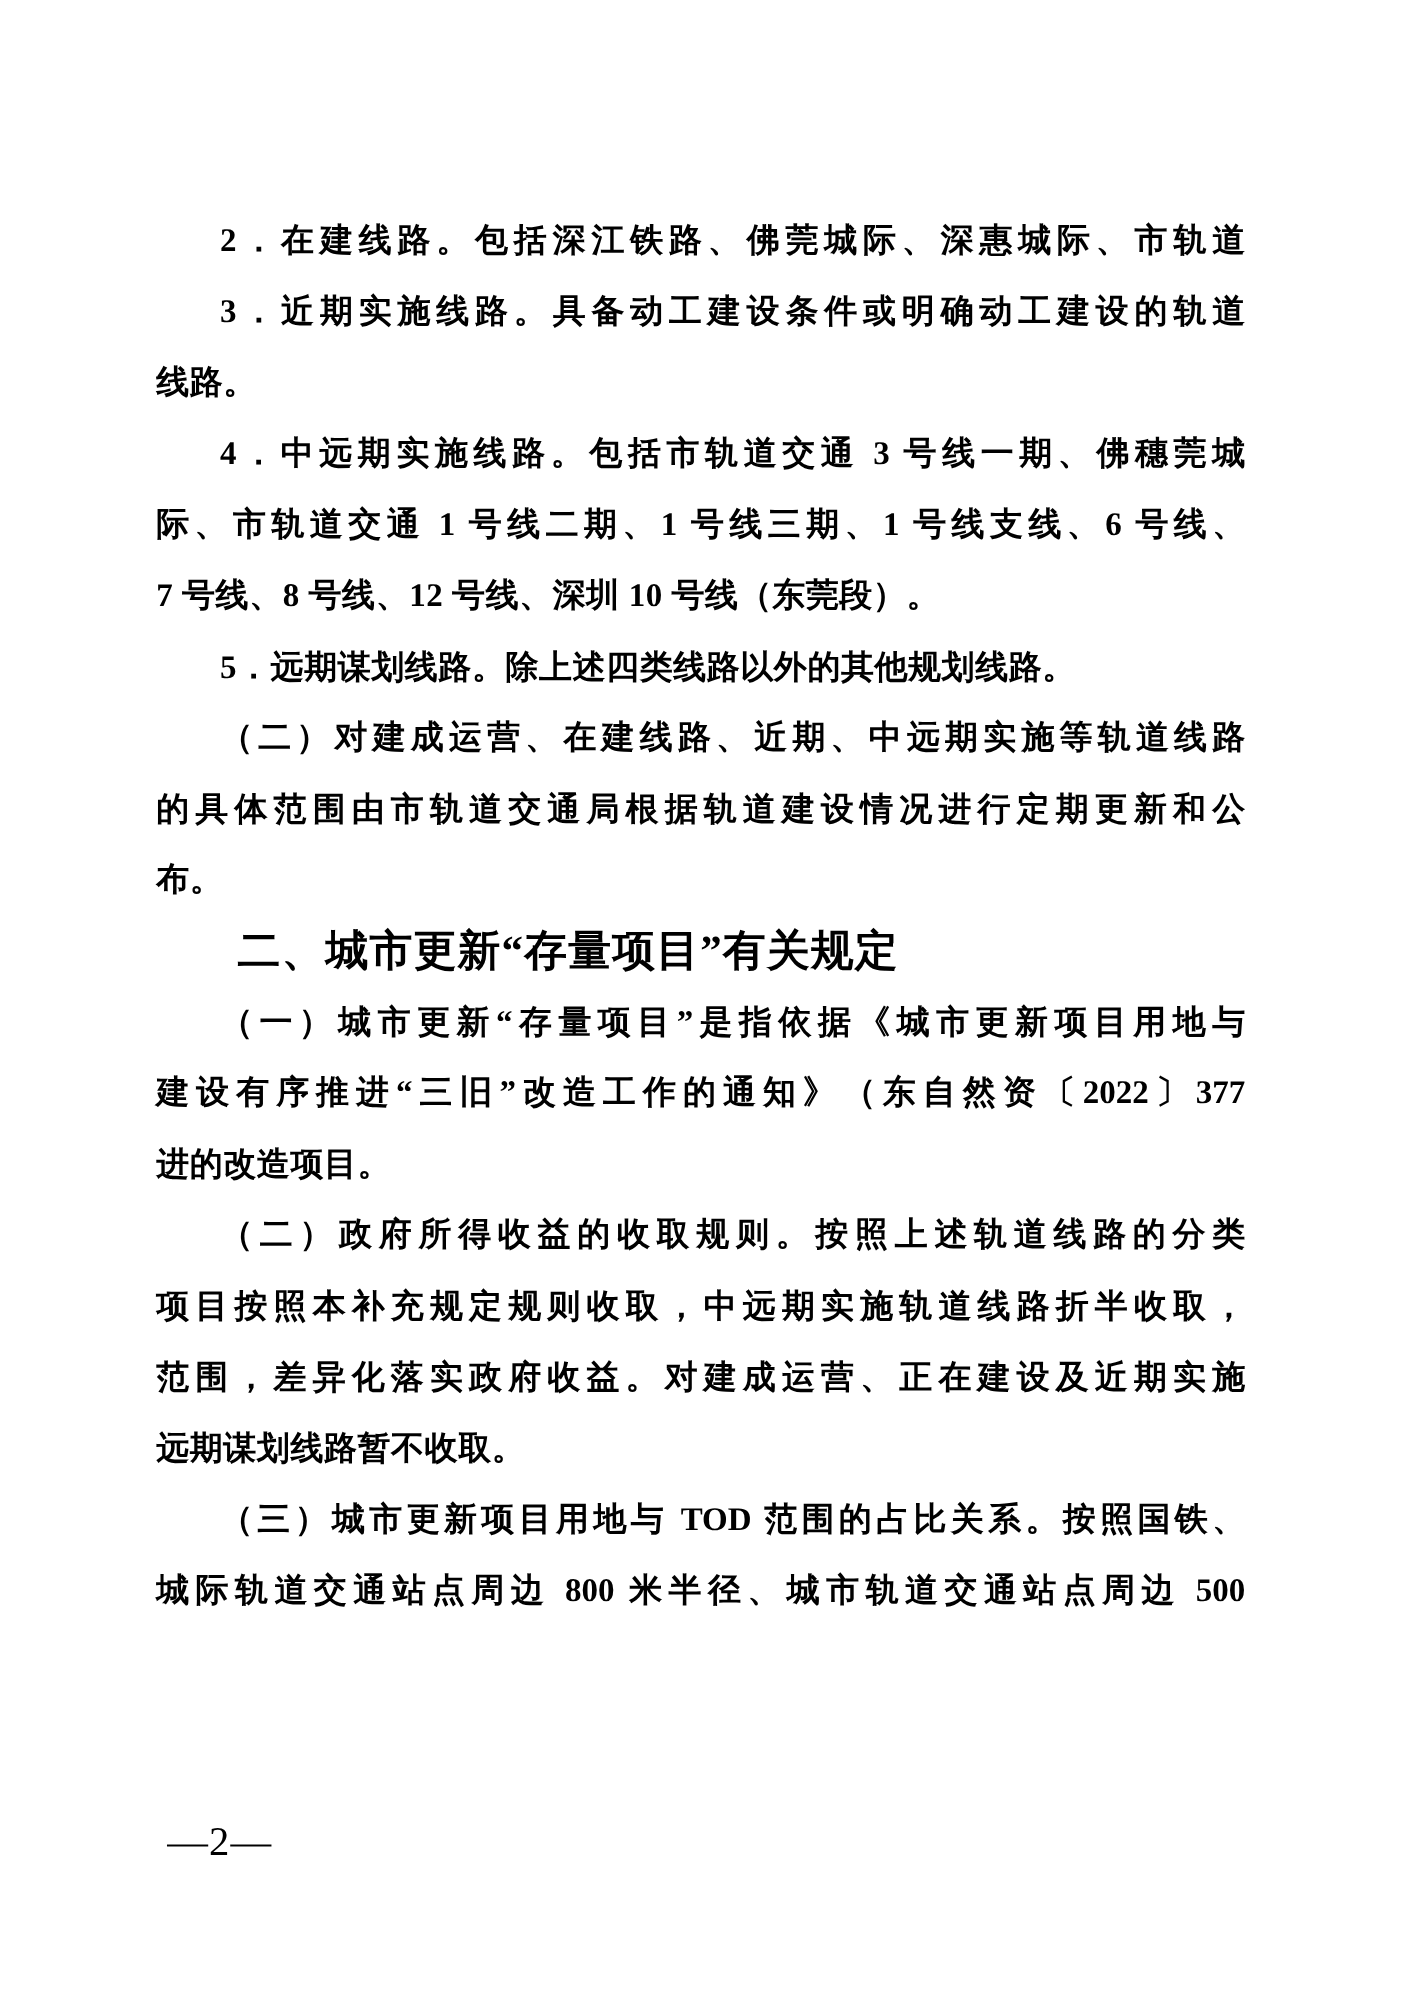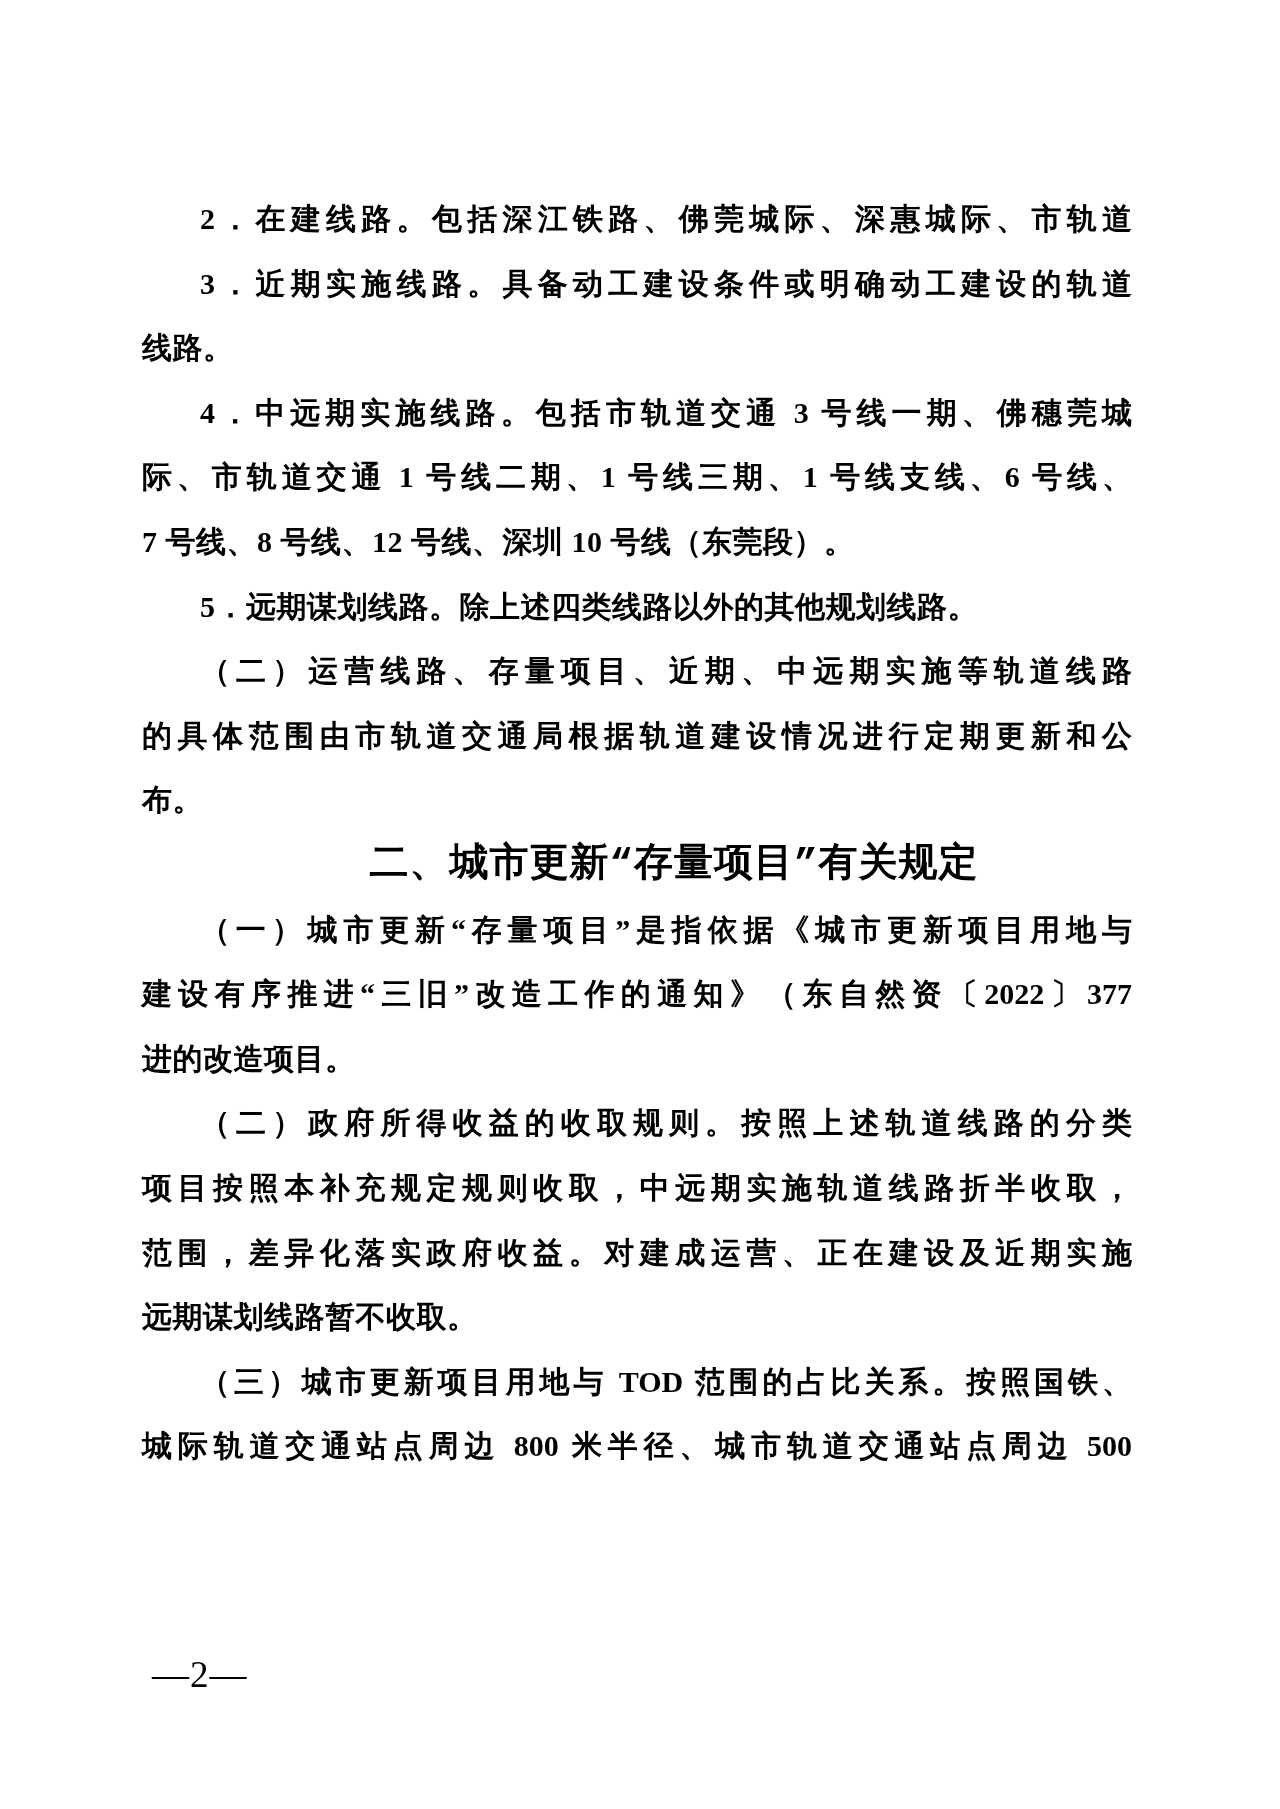--- a/index.html
+++ b/index.html
@@ -28,26 +28,25 @@
   }
   .fill{
     white-space:normal;
     text-align:justify;
     text-align-last:justify;
     text-justify:inter-character;
     letter-spacing:0;
   }
   .indent{ text-indent:58px; }
   .heading{
-    font-family:Liberation Mono, monospace;
+    font-family:Liberation Serif, serif;
     font-weight:bold;
     font-size:39px;
     text-indent:74px;
     letter-spacing:1px;
-    text-align:center;
   }
   .footer{
     position:absolute;
     left:152px;
     top:1643px;
     font-size:37px;
     line-height:64px;
     letter-spacing:1px;
   }
 </style>
@@ -56,21 +55,21 @@
 
 <div class="page">
   <div class="content">
     <div class="line indent fill">2．在建线路。包括深江铁路、佛莞城际、深惠城际、市轨道</div>
     <div class="line indent fill">3．近期实施线路。具备动工建设条件或明确动工建设的轨道</div>
     <div class="line">线路。</div>
     <div class="line indent fill">4．中远期实施线路。包括市轨道交通 3 号线一期、佛穗莞城</div>
     <div class="line fill">际、市轨道交通 1 号线二期、1 号线三期、1 号线支线、6 号线、</div>
     <div class="line">7 号线、8 号线、12 号线、深圳 10 号线（东莞段）。</div>
     <div class="line indent">5．远期谋划线路。除上述四类线路以外的其他规划线路。</div>
-    <div class="line indent fill">（二）运营线路、存量项目、近期、中远期实施等轨道线路</div>
+    <div class="line indent fill">（二）对建成运营、在建线路、近期、中远期实施等轨道线路</div>
     <div class="line fill">的具体范围由市轨道交通局根据轨道建设情况进行定期更新和公</div>
     <div class="line">布。</div>
     <div class="line heading">二、城市更新“存量项目”有关规定</div>
     <div class="line indent fill">（一）城市更新“存量项目”是指依据《城市更新项目用地与</div>
     <div class="line fill">建设有序推进“三旧”改造工作的通知》（东自然资〔2022〕377</div>
     <div class="line">进的改造项目。</div>
     <div class="line indent fill">（二）政府所得收益的收取规则。按照上述轨道线路的分类</div>
     <div class="line fill">项目按照本补充规定规则收取，中远期实施轨道线路折半收取，</div>
     <div class="line fill">范围，差异化落实政府收益。对建成运营、正在建设及近期实施</div>
     <div class="line">远期谋划线路暂不收取。</div>

